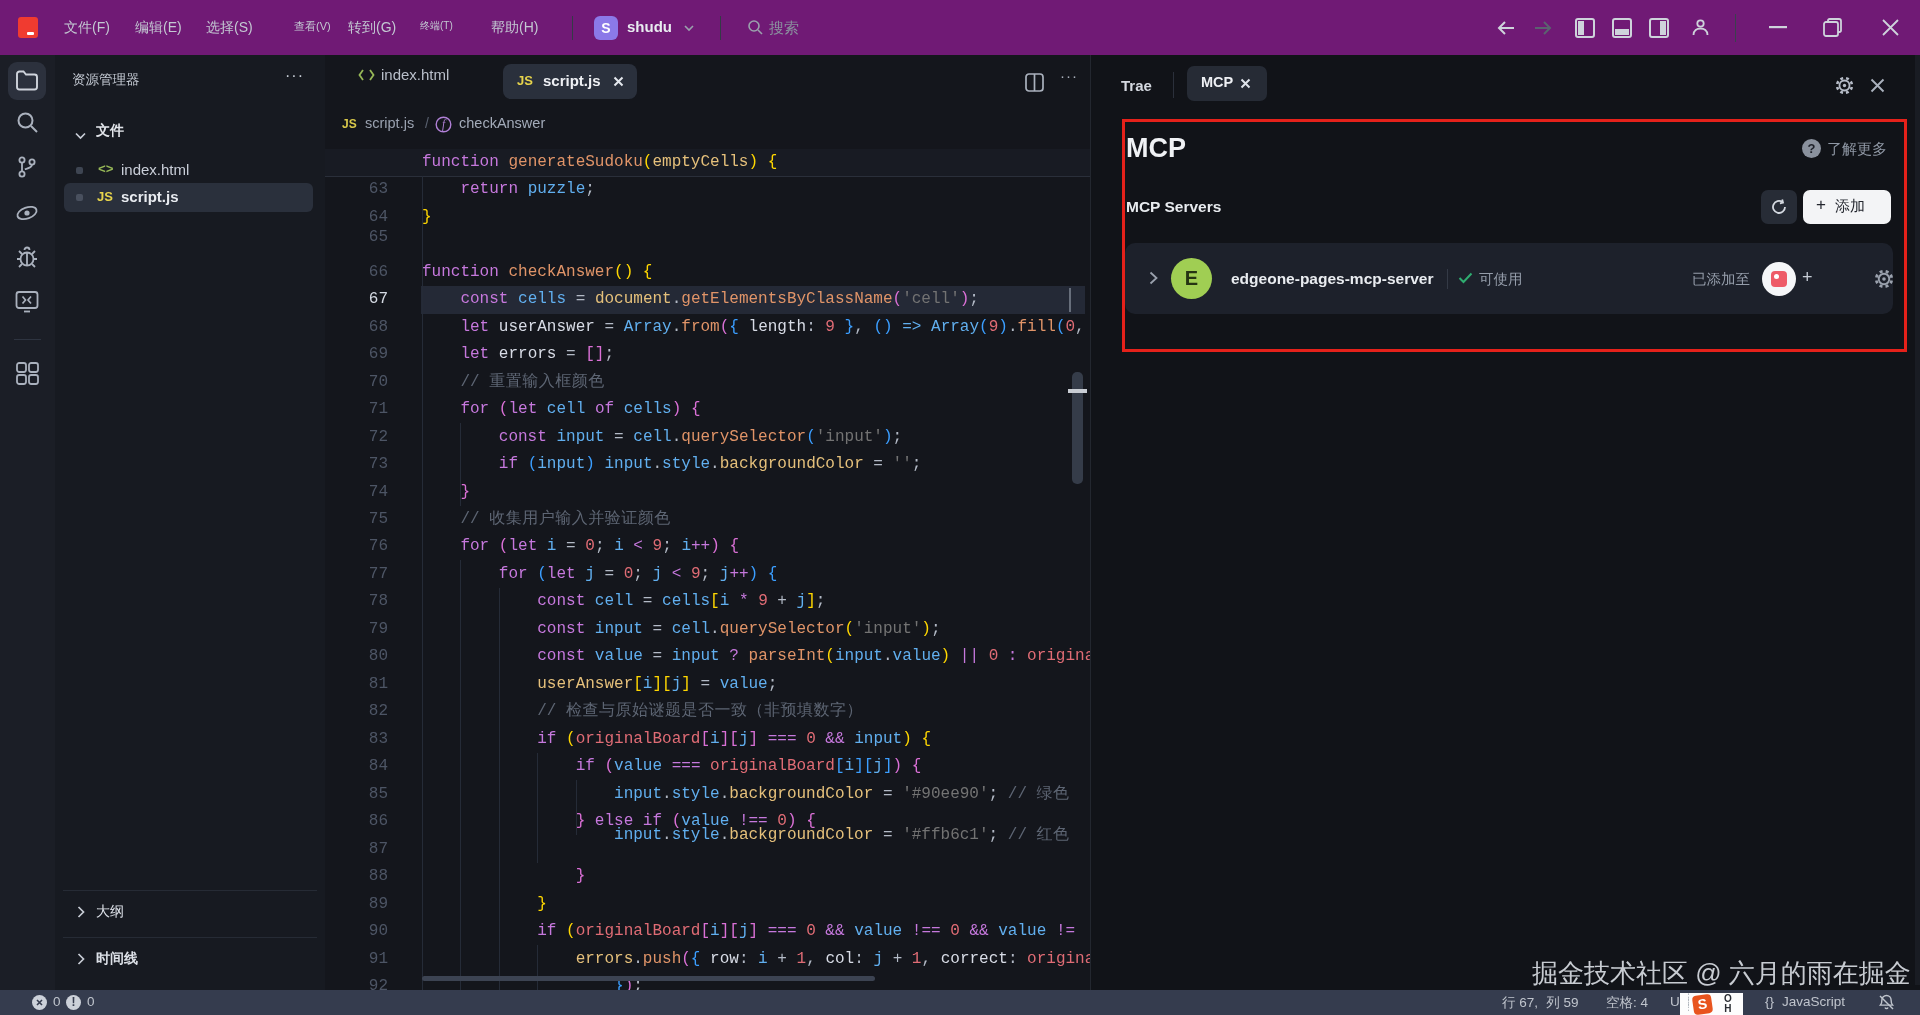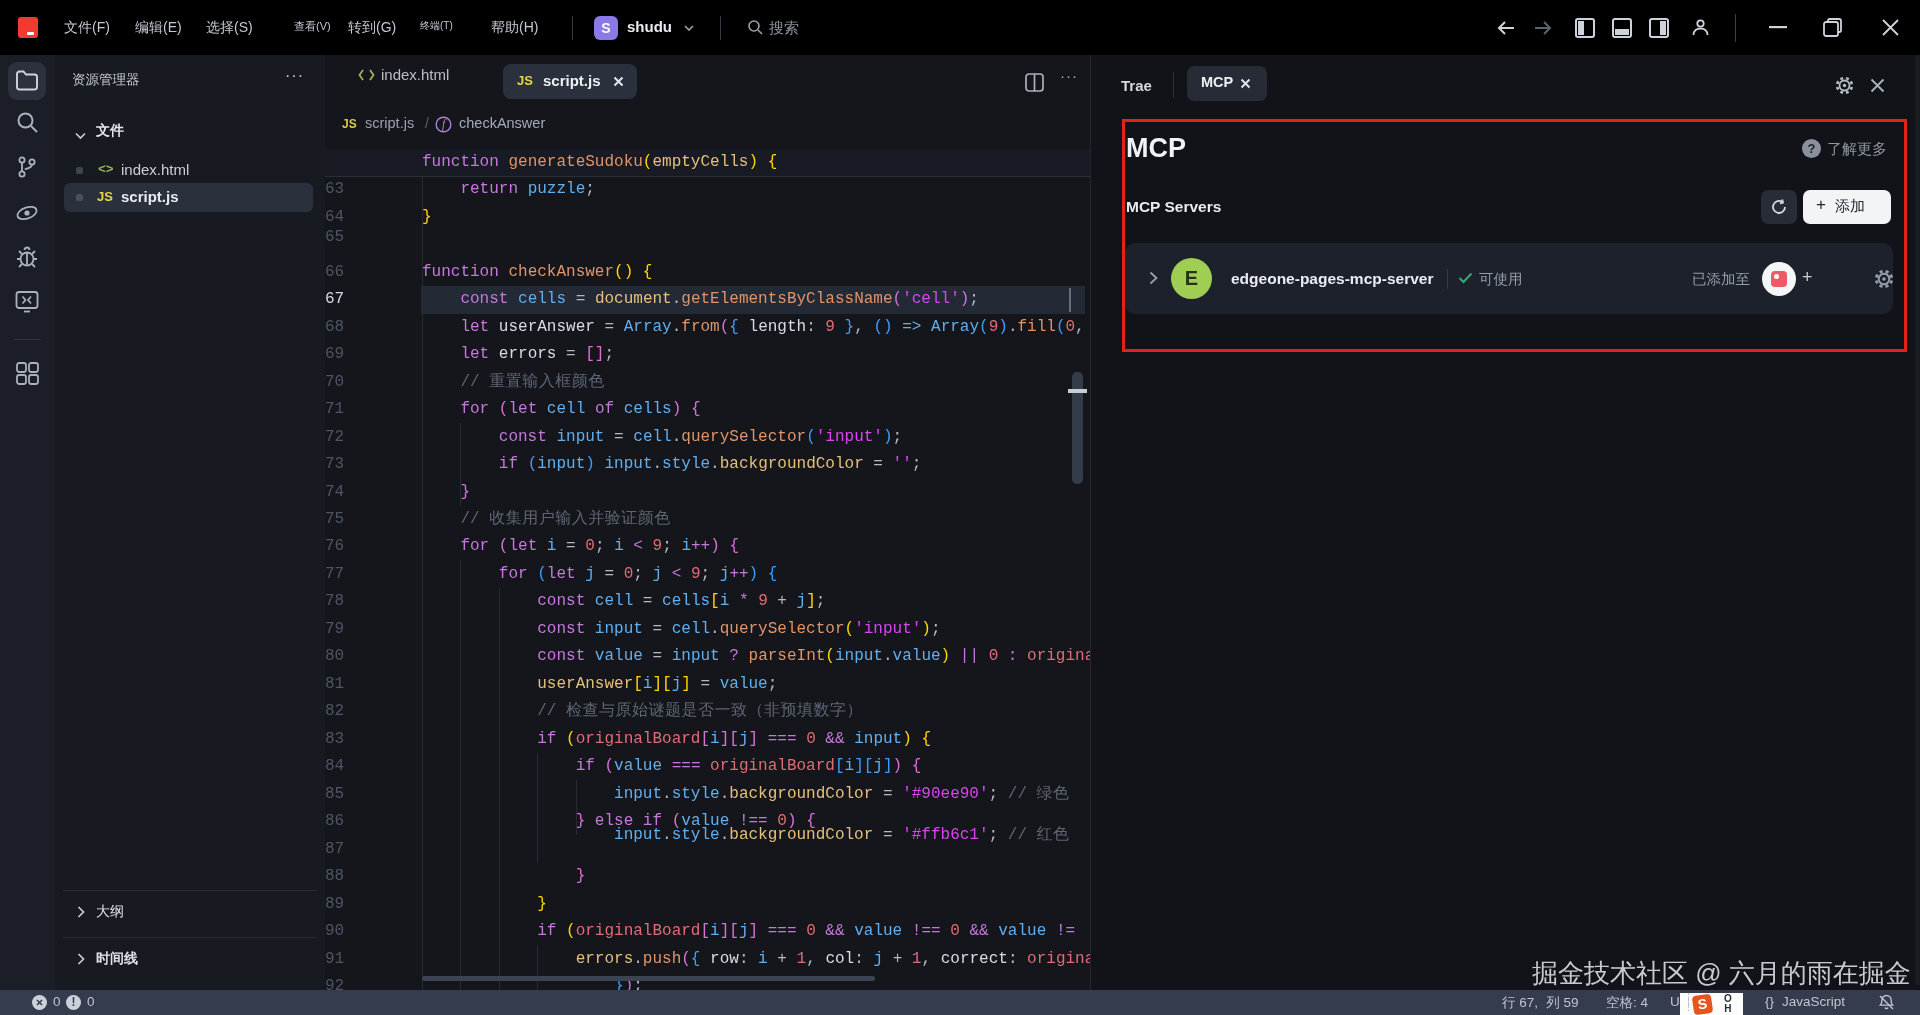--- a/index.html
+++ b/index.html
@@ -1,30 +1,30 @@
 <!DOCTYPE html>
 <html><head><meta charset="utf-8"><style>
 *{margin:0;padding:0;box-sizing:border-box}
 html,body{width:1920px;height:1015px;overflow:hidden;background:#14161c;
  font-family:"Liberation Sans",sans-serif;-webkit-font-smoothing:antialiased}
 .abs{position:absolute}
 
 .kw{color:#c678dd}.fn{color:#e09468}.vb{color:#61afef}.wt{color:#d8dce6}
-.gd{color:#e5c07b}.rd{color:#e06c75}.st{color:#d946ef}.cm{color:#5d6573}
+.gd{color:#e5c07b}.rd{color:#e06c75}.st{color:#737373}.cm{color:#5d6573}
 .pn{color:#b3bac6}.b1{color:#ffd700}.b2{color:#da70d6}.b3{color:#3b9eff}
 .cjk{letter-spacing:0.5px}
 .cl{position:absolute;left:97px;height:27.47px;line-height:27.47px;white-space:pre;
  font-family:"Liberation Mono",monospace;font-size:16px;color:#b3bac6}
-.gut{position:absolute;left:0;width:63px;height:27.47px;line-height:27.47px;text-align:left;
+.gut{position:absolute;left:0;width:63px;height:27.47px;line-height:27.47px;text-align:right;
  font-family:"Liberation Mono",monospace;font-size:16px;color:#4d5565}
 .gut.cur{color:#d5dae3}
 .ig{position:absolute;width:1px;background:#252b37}
 </style></head><body>
 
-<div class="abs" style="left:0;top:0;width:1920px;height:72px;background:#000000">
+<div class="abs" style="left:0;top:0;width:1920px;height:72px;background:#701a75">
   <div class="abs" style="left:18px;top:17px;width:20px;height:21px;background:#f03b30;border-radius:3px">
     <div class="abs" style="left:9px;top:15px;width:7px;height:3px;background:#fff;border-radius:1px"></div>
   </div>
   <div class="abs" style="left:64px;top:19px;color:#c3c8d2;font-size:14px">文件(F)</div>
   <div class="abs" style="left:135px;top:19px;color:#c3c8d2;font-size:14px">编辑(E)</div>
   <div class="abs" style="left:206px;top:19px;color:#c3c8d2;font-size:14px">选择(S)</div>
   <div class="abs" style="left:294px;top:19px;color:#c3c8d2;font-size:11px">查看(V)</div>
   <div class="abs" style="left:348px;top:19px;color:#c3c8d2;font-size:14px">转到(G)</div>
   <div class="abs" style="left:420px;top:19px;color:#c3c8d2;font-size:10px">终端(T)</div>
   <div class="abs" style="left:491px;top:19px;color:#c3c8d2;font-size:14px">帮助(H)</div>

